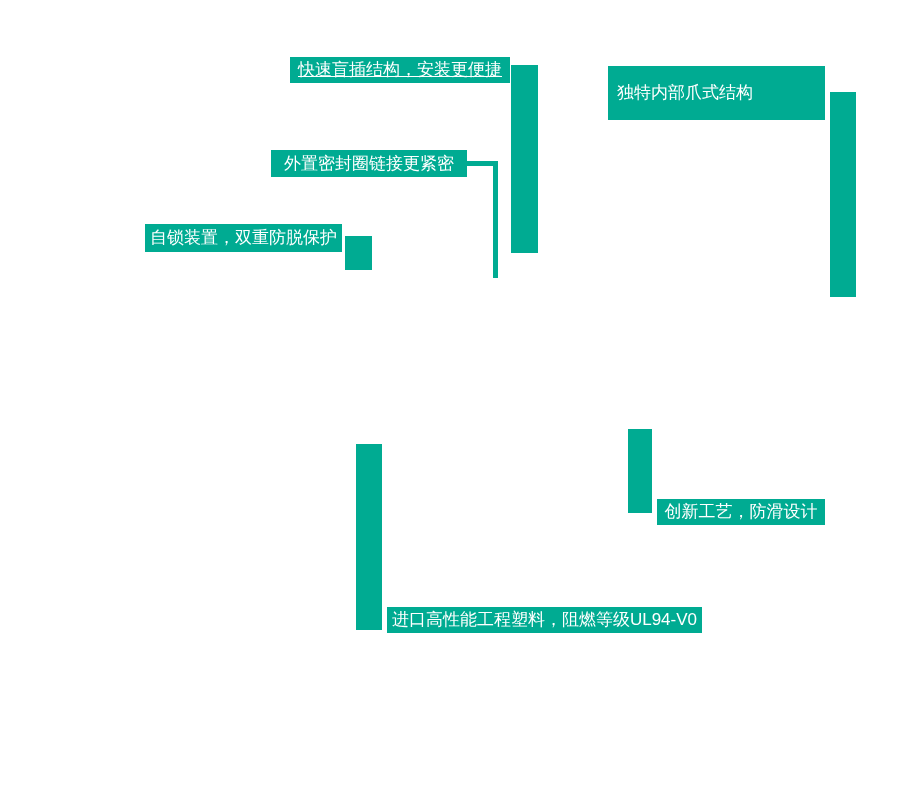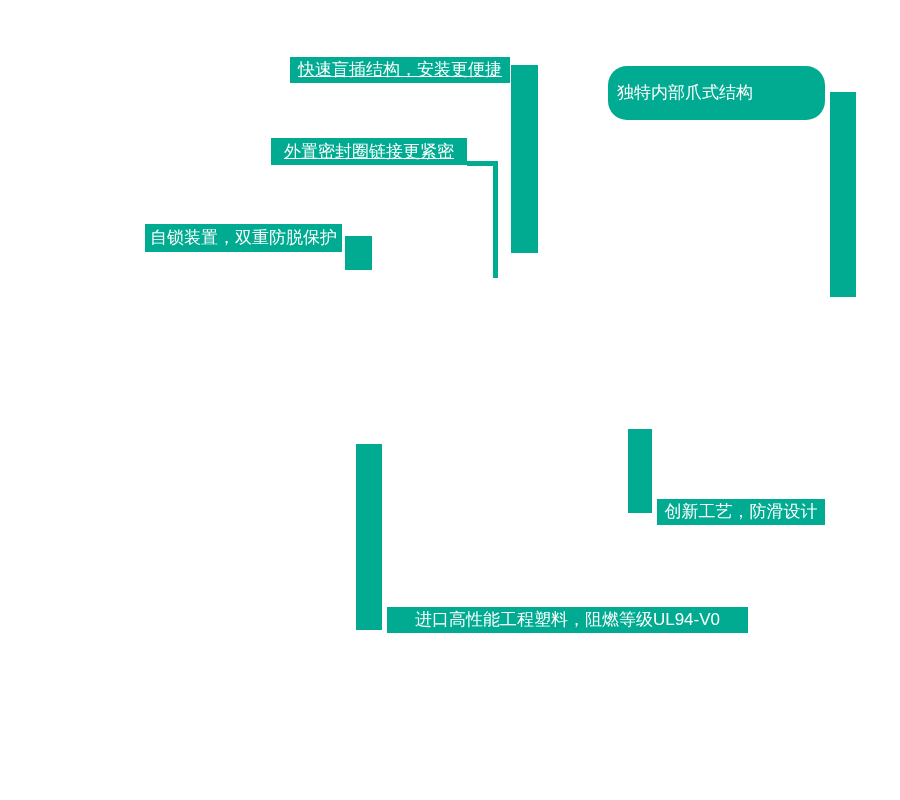--- a/index.html
+++ b/index.html
@@ -23,34 +23,33 @@
     align-items: center;
     justify-content: center;
     box-sizing: border-box;
     white-space: nowrap;
   }
   .tag.two-line {
     flex-direction: column;
     align-items: flex-start;
     justify-content: center;
     padding-left: 9px;
-    border-radius: 19px;
   }
   .bar, .line {
     position: absolute;
     background: var(--accent);
   }
 
   
   #tag-quick-insert { left: 290px; top: 57px;  width: 220px; height: 26px; text-decoration: underline; }
   #tag-claw         { left: 608px; top: 66px;  width: 217px; height: 54px; }
-  #tag-seal-ring    { left: 271px; top: 138px; width: 196px; height: 27px; text-decoration: underline; }
+  #tag-seal-ring    { left: 271px; top: 150px; width: 196px; height: 27px; }
   #tag-self-lock    { left: 145px; top: 224px; width: 197px; height: 28px; }
   #tag-anti-slip    { left: 657px; top: 499px; width: 168px; height: 26px; }
-  #tag-material     { left: 387px; top: 607px; width: 361px; height: 26px; }
+  #tag-material     { left: 387px; top: 607px; width: 315px; height: 26px; }
 
   
   #bar-top-middle   { left: 511px; top: 65px;  width: 27px; height: 188px; }
   #bar-right        { left: 830px; top: 92px;  width: 26px; height: 205px; }
   #bar-small-left   { left: 345px; top: 236px; width: 27px; height: 34px; }
   #bar-mid-right    { left: 628px; top: 429px; width: 24px; height: 84px; }
   #bar-bottom-left  { left: 356px; top: 444px; width: 26px; height: 186px; }
 
   
   #connector-h      { left: 467px; top: 161px; width: 30px; height: 5px; }

